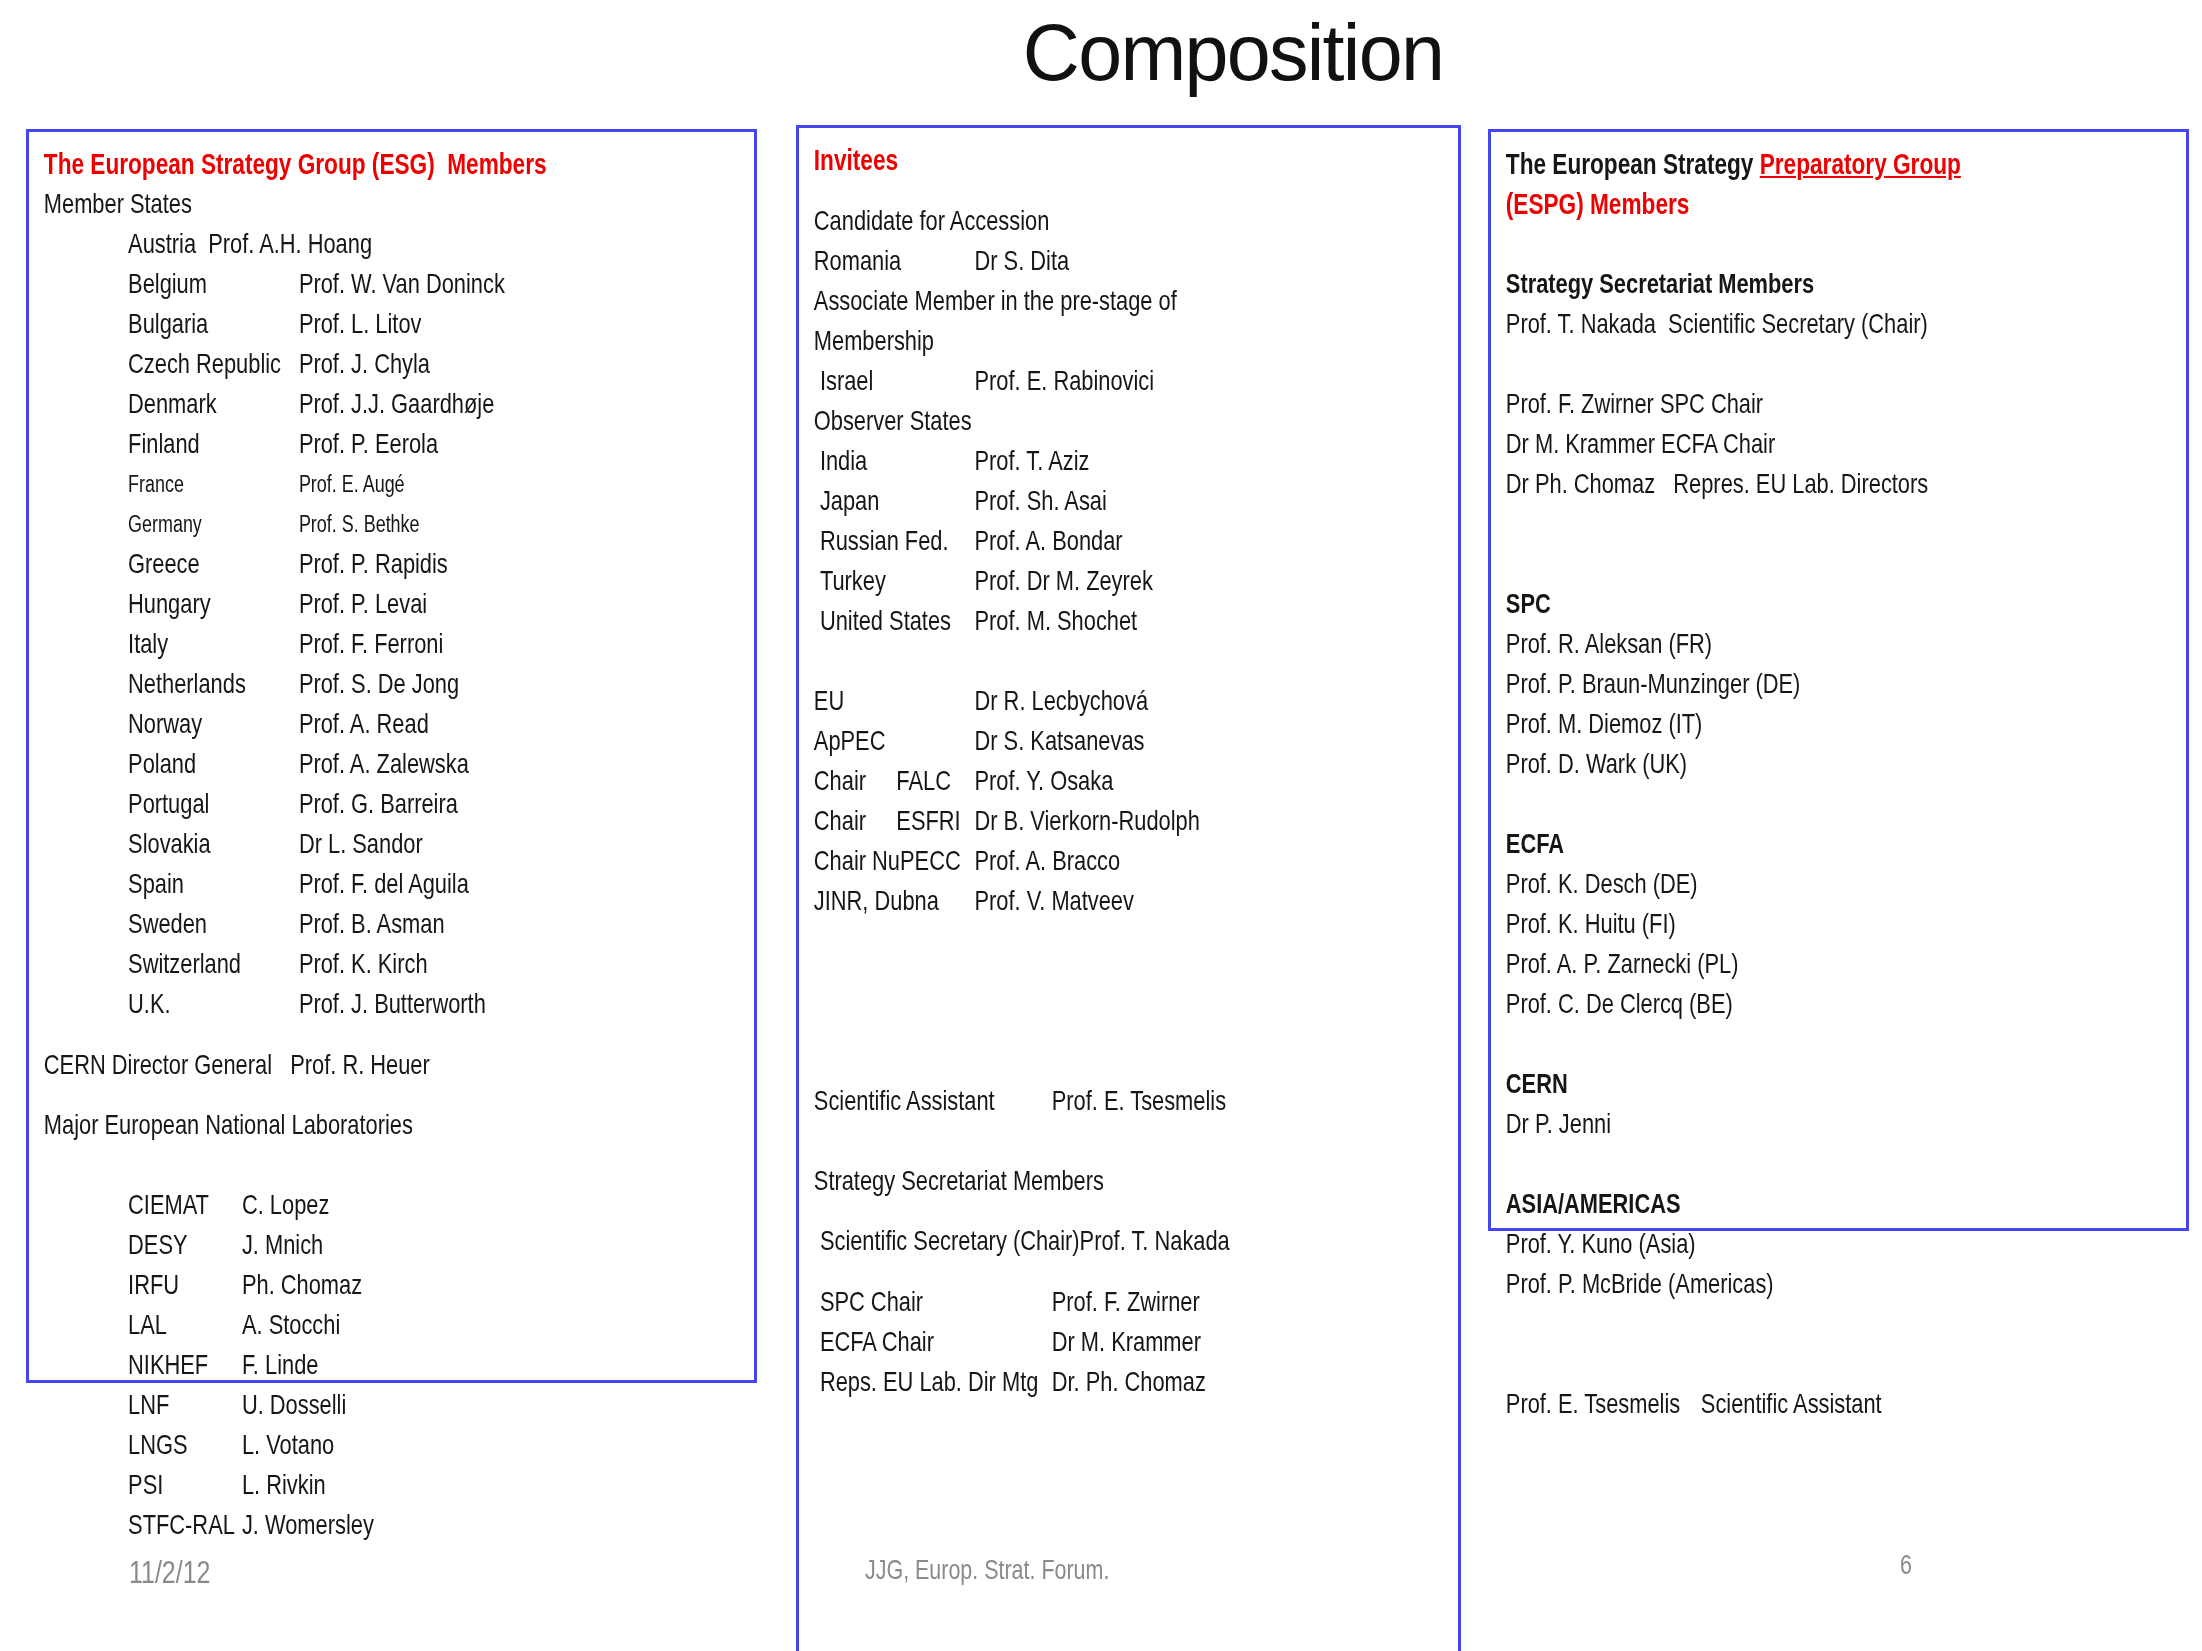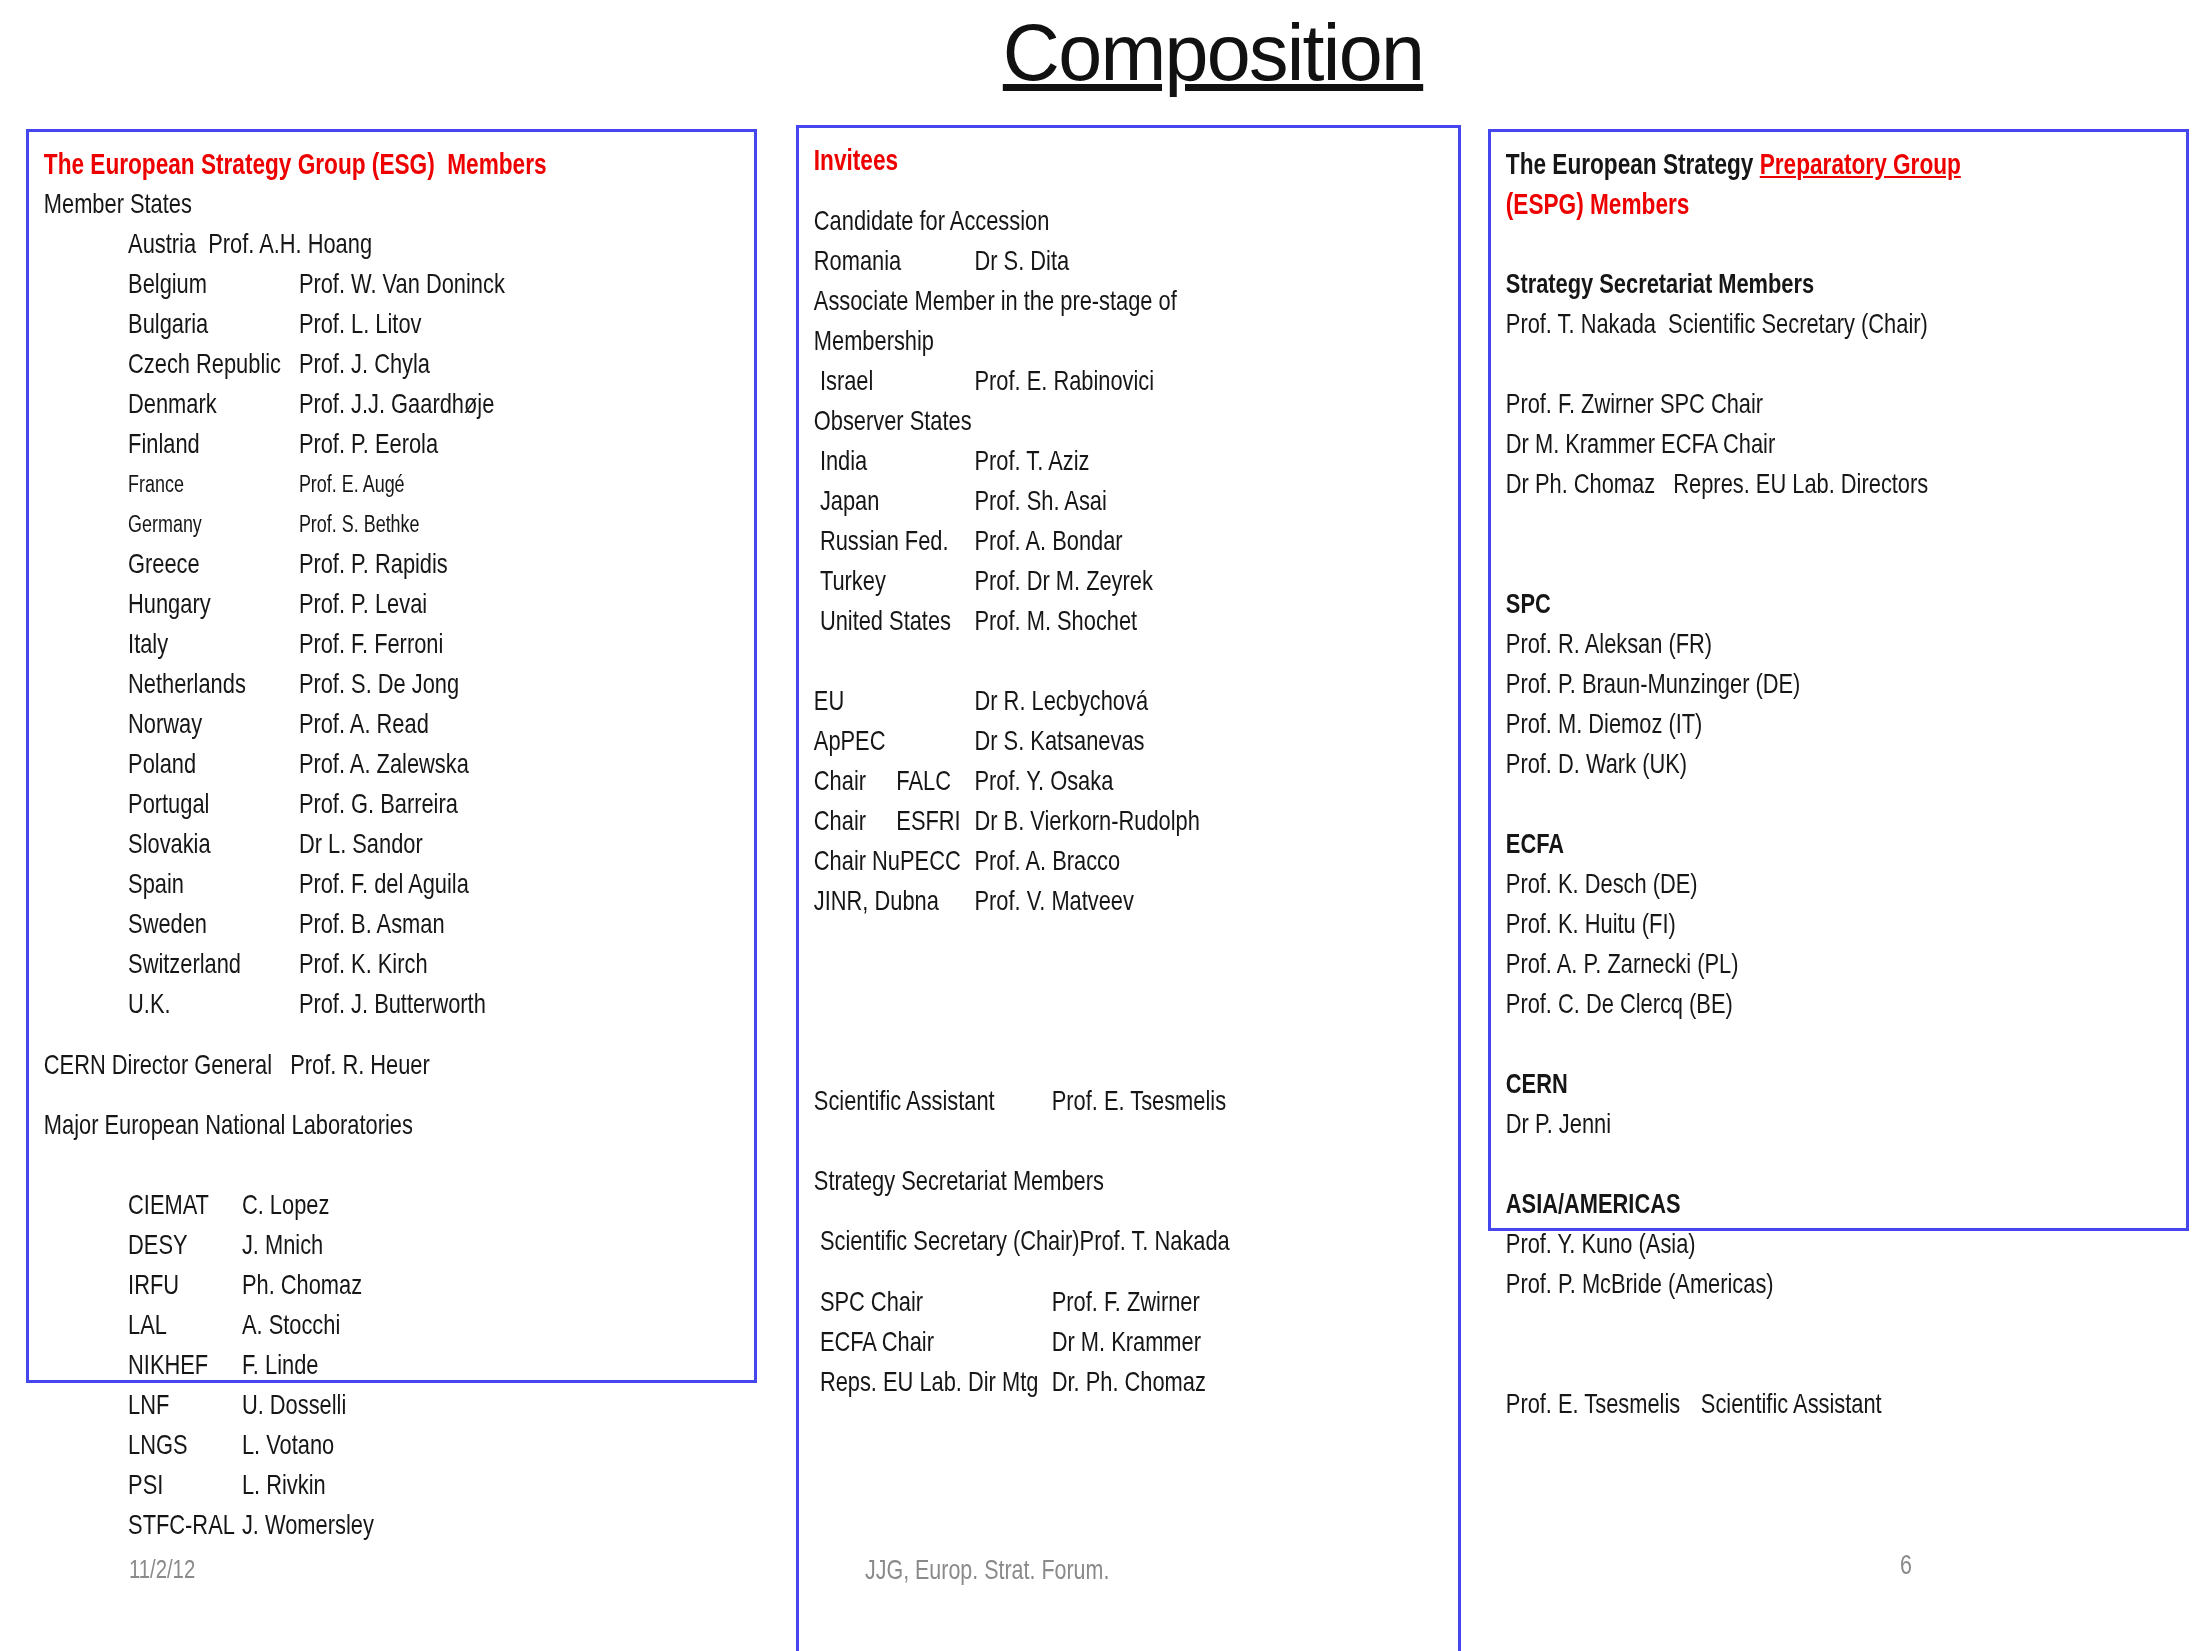--- a/index.html
+++ b/index.html
@@ -3,24 +3,23 @@
 <meta charset="utf-8">
 <style>
   html,body{margin:0;padding:0;}
   body{
     width:2203px;height:1652px;position:relative;overflow:hidden;
     background:#ffffff;
     font-family:"Liberation Sans","DejaVu Sans",sans-serif;
     color:var(--txt,#161616);
   }
   .slide-title{
-    position:absolute;left:860px;top:6.9px;width:706px;
+    position:absolute;left:880px;top:6.9px;width:706px;
     text-align:center;font-size:79px;font-weight:400;color:#111;
     letter-spacing:-1.7px;
-    text-decoration:underline;
   }
   .panel{
     position:absolute;background:#fff;
     border:3.4px solid var(--border,#4646ef);
     box-sizing:border-box;
   }
   #panel-left  {left:26px; top:129px;width:731px;height:1254px;}
   #panel-mid   {left:796px;top:125px;width:665px;height:1549px;}
   #panel-right {left:1488px;top:129px;width:701px;height:1102px;}
   .sq{
@@ -31,21 +30,21 @@
   .lh46 .ln{height:40px;line-height:40px;}
   .ln.half{height:20.6px;}
   .red{color:var(--red,#ee0000);}
   .bold{font-weight:bold;}
   .hd{font-size:29px;font-weight:bold;}
   .u{text-decoration:underline;}
   .sm{font-size:23px;}
   .ind{padding-left:108px;}
   .lbl{display:inline-block;vertical-align:top;}
   .foot{
-    position:absolute;font-size:26px;color:var(--mut,#8a8a8a);
+    position:absolute;font-size:32px;color:var(--mut,#8a8a8a);
     white-space:pre;
   }
   .sqi{display:inline-block;transform:scaleX(0.78);transform-origin:0 50%;}
   #slide-date{left:129px;top:1554px;}
   #slide-footer{left:865px;top:1554px;font-size:27.5px;}
   #page-number{left:1900px;top:1549px;font-size:27.5px;}
 </style>
 </head>
 <body style="--red: #ee0000; --border: #4646ef; --txt: #161616; --mut: #8a8a8a;">
 

